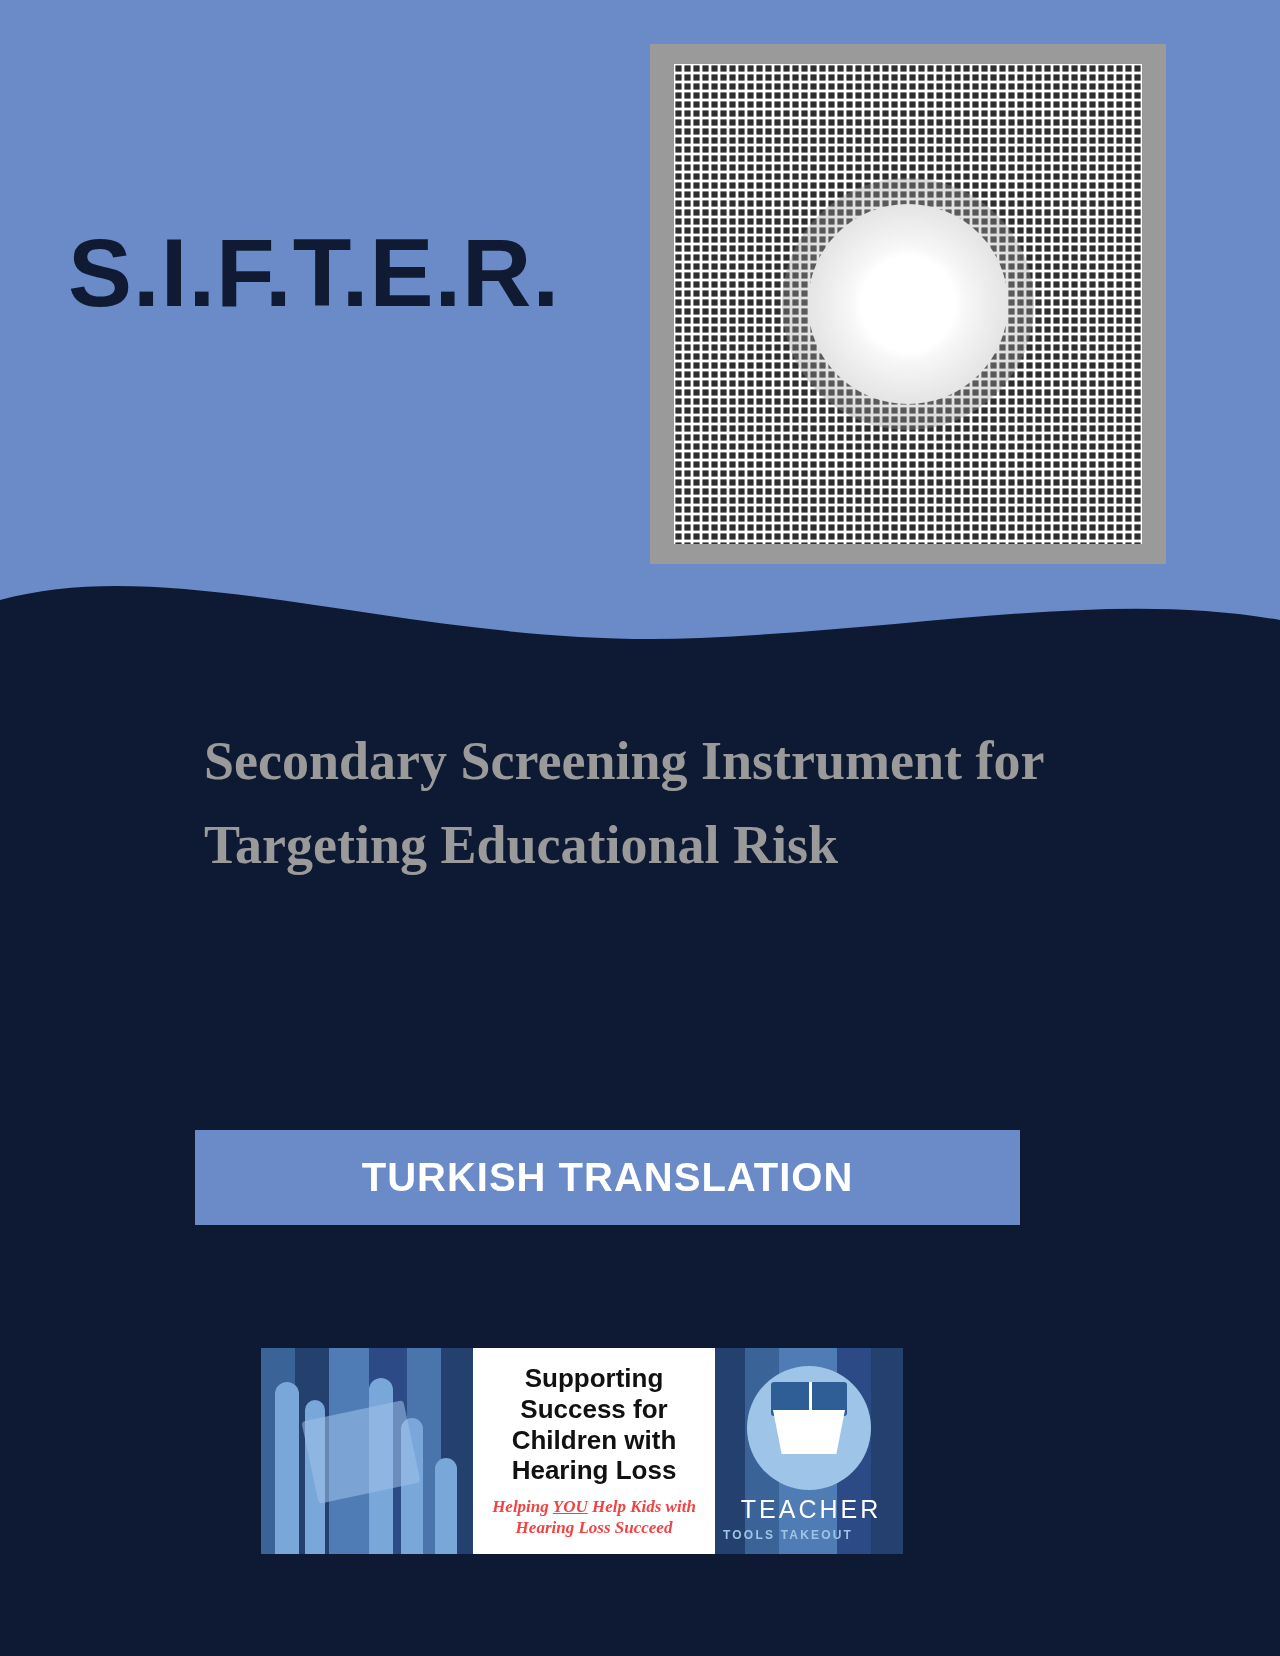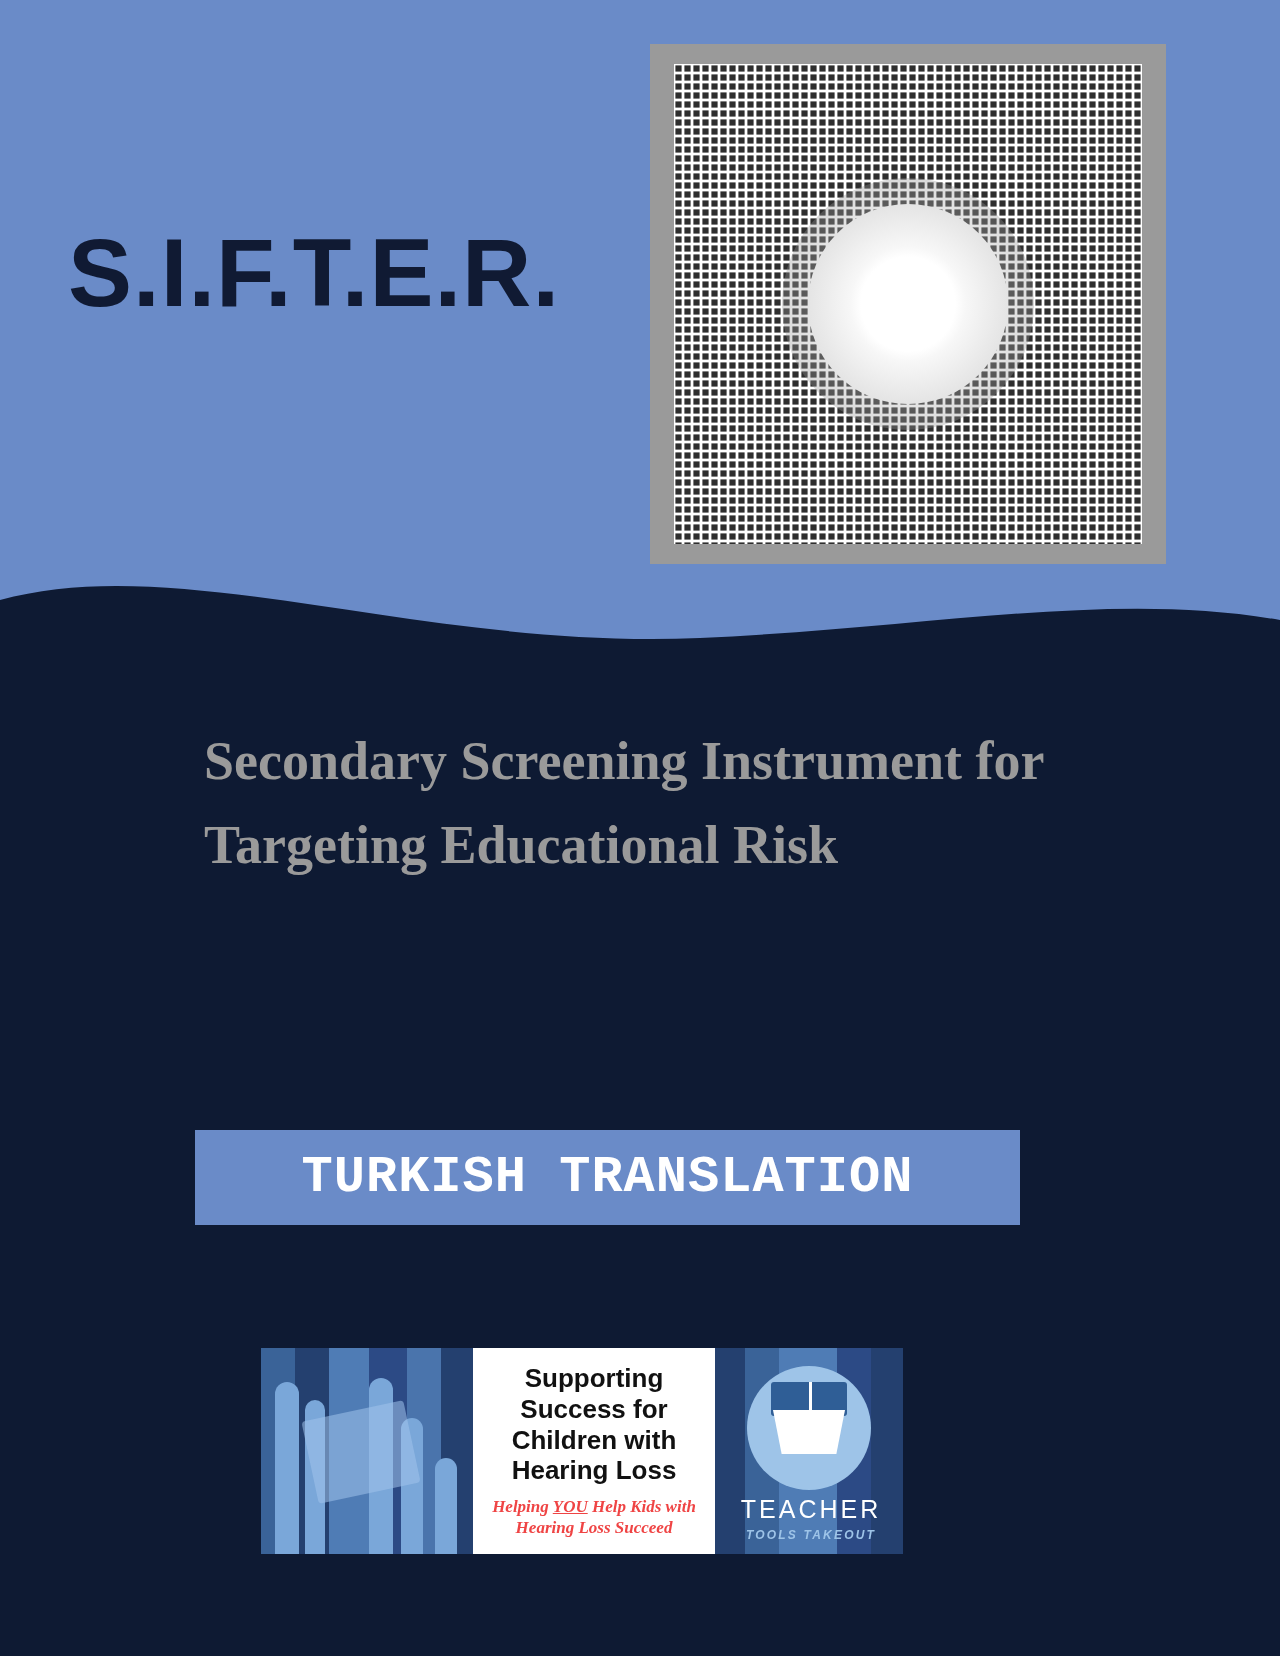--- a/index.html
+++ b/index.html
@@ -85,22 +85,22 @@
     left: 195px;
     top: 1130px;
     width: 825px;
     height: 95px;
     background: #6a8bc8;
     display: flex;
     align-items: center;
     justify-content: center;
   }
   .translation-banner span {
-    font-family: Liberation Mono, monospace;
-    font-size: 52px;
+    font-family: Liberation Sans, sans-serif;
+    font-size: 40px;
     font-weight: 700;
     color: #ffffff;
     letter-spacing: 1px;
   }
   .footer-logo {
     position: absolute;
     left: 258px;
     top: 1345px;
     width: 648px;
     height: 212px;
@@ -229,22 +229,20 @@
   .fl-right .tools {
     position: absolute;
     left: 8px;
     bottom: 12px;
     width: 176px;
     font-family: "Liberation Sans", sans-serif;
     font-size: 12px;
     font-weight: 700;
     letter-spacing: 2.2px;
     color: #9ec4e8;
-    text-align: center;
-    font-style: italic;
   }
 </style>
 </head>
 <body>
 
 <div class="page">
 
   <div class="top-band"></div>
 
   <div class="dark-region">

